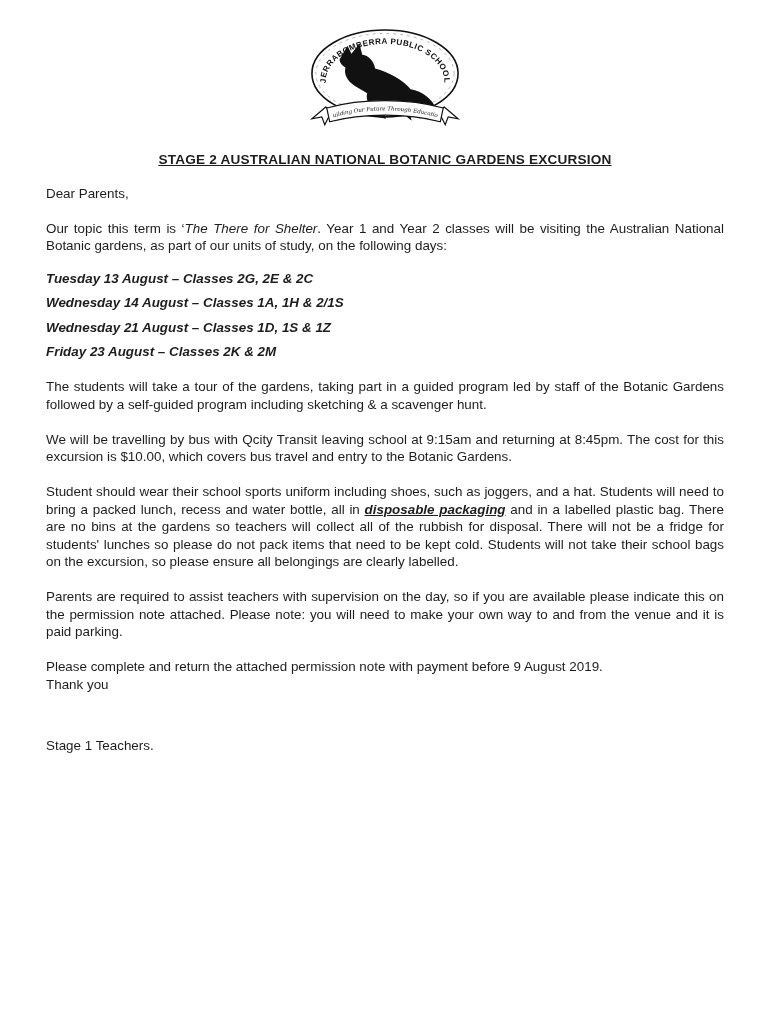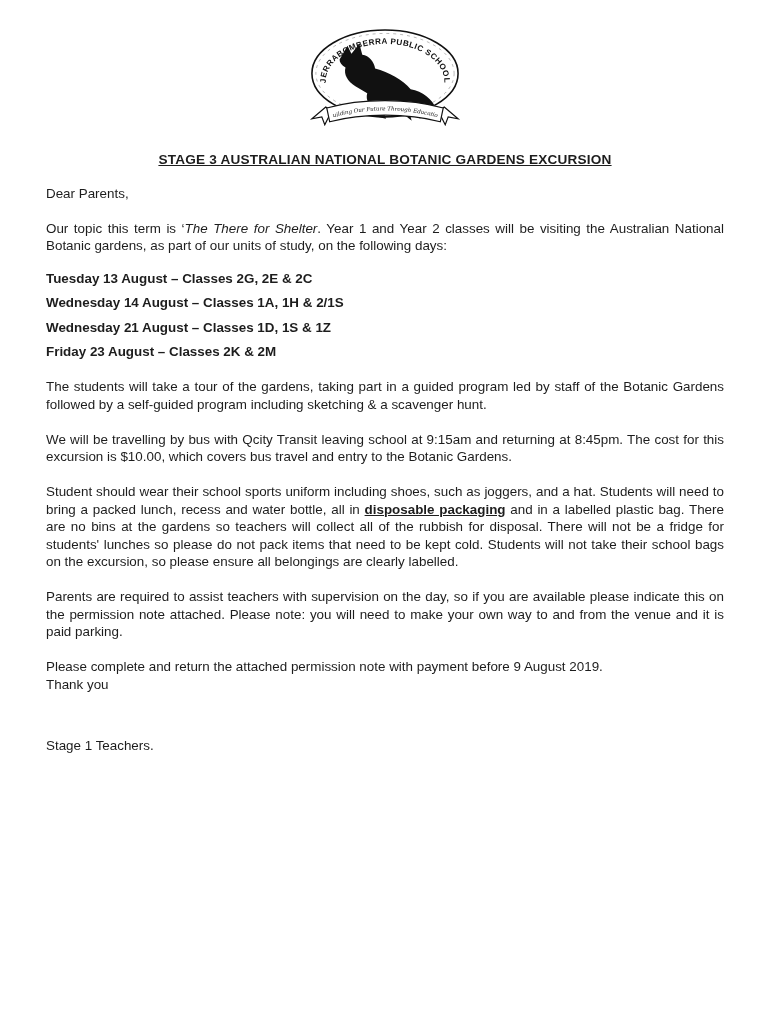--- a/index.html
+++ b/index.html
@@ -22,24 +22,24 @@
     text-align:center;
     font-size:13.6px;
     line-height:18px;
     font-weight:700;
     text-decoration:underline;
     letter-spacing:.2px;
   }
   p{margin:0;}
   .salutation{margin-top:16px;}
   .para{margin-top:17.5px;text-align:justify;}
-  .schedule{margin-top:15px;}
+  .schedule{margin-top:15px;font-style:italic;}
   .schedule-line{font-weight:700;margin:0 0 7px 0;}
   em.topic{font-style:italic;}
-  strong.u{font-weight:700;text-decoration:underline;}
+  strong.u{font-weight:700;text-decoration:underline;font-style:italic;}
   .closing{}
   .signature-block{margin-top:44px;}
 </style>
 </head>
 <body>
 
 <div class="page">
 
   <div class="logo">
     <svg viewBox="0 0 160 104" xmlns="http://www.w3.org/2000/svg">
@@ -66,21 +66,21 @@
                C42 54 38 47 40 40
                C36 38 34 35 34 32 Z"></path>
       <path d="M20 80 L6 92 L16 90 L19 98 L26 84 Z M140 80 L154 92 L144 90 L141 98 L134 84 Z" fill="#fff" stroke="#111" stroke-width="1.2"></path>
       <path d="M21 81 C 56 71 104 71 139 81 L136 95 C 103 86 57 86 24 95 Z" fill="#fff" stroke="#111" stroke-width="1.2"></path>
       <text font-family="DejaVu Serif, serif" font-size="5.6" font-style="italic" fill="#111">
         <textPath href="#arc-motto" startOffset="50%" text-anchor="middle">Building Our Future Through Education</textPath>
       </text>
     </svg>
   </div>
 
-  <h1 class="title">STAGE 3 AUSTRALIAN NATIONAL BOTANIC GARDENS EXCURSION</h1>
+  <h1 class="title">STAGE 2 AUSTRALIAN NATIONAL BOTANIC GARDENS EXCURSION</h1>
 
   <p class="salutation">Dear Parents,</p>
 
   <p class="para"><span>Our topic this term is ‘</span><em class="topic">The There for Shelter</em><span>. Year 1 and Year 2 classes will be visiting the Australian National Botanic gardens, as part of our units of study, on the following days:</span></p>
 
   <div class="schedule">
     <p class="schedule-line">Tuesday 13 August – Classes 2G, 2E &amp; 2C</p>
     <p class="schedule-line">Wednesday 14 August – Classes 1A, 1H &amp; 2/1S</p>
     <p class="schedule-line">Wednesday 21 August – Classes 1D, 1S &amp; 1Z</p>
     <p class="schedule-line">Friday 23 August – Classes 2K &amp; 2M</p>

